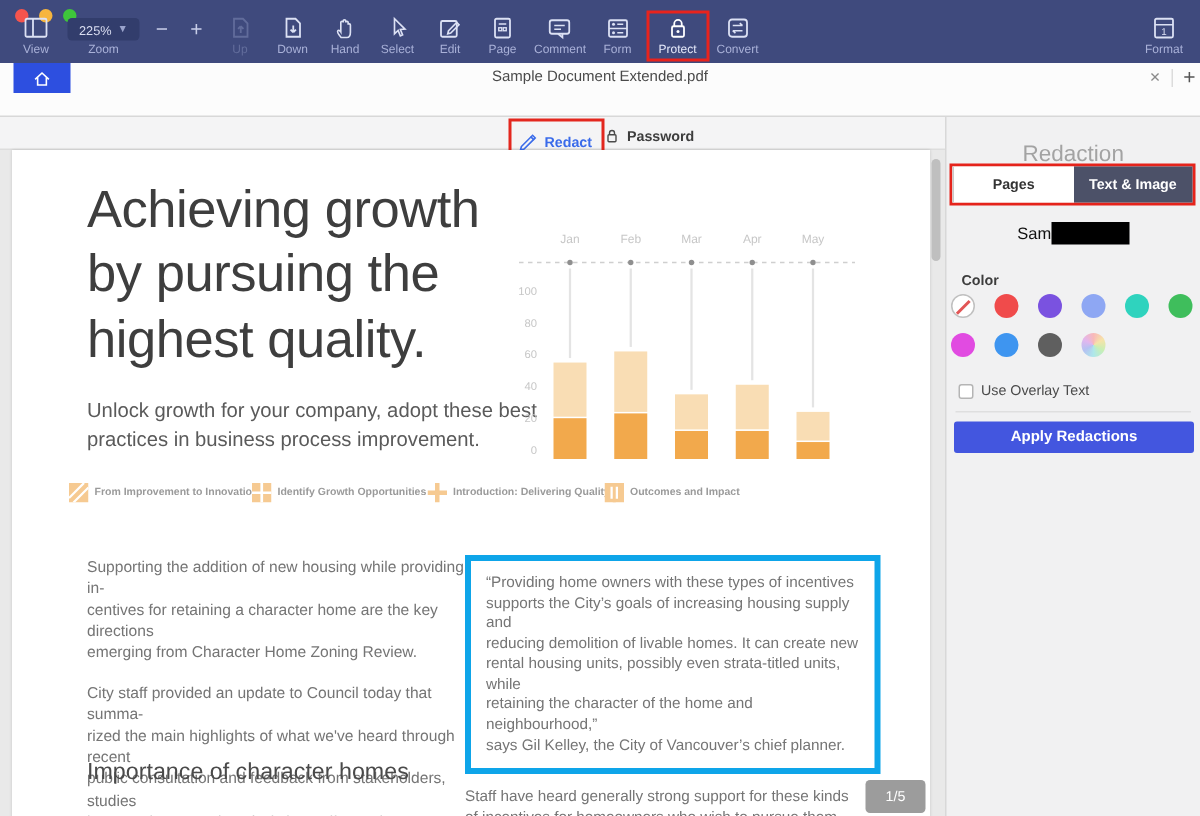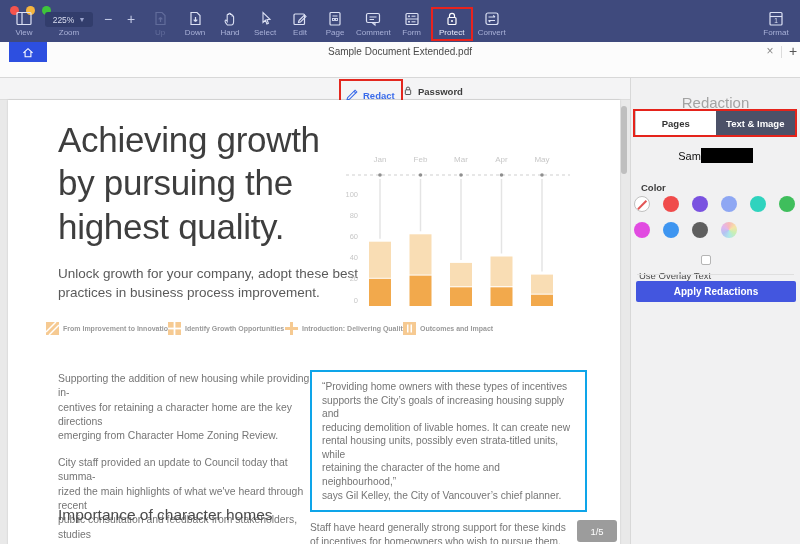--- a/index.html
+++ b/index.html
@@ -49,21 +49,21 @@
 
   .feature { position:absolute; top:222px; display:flex; align-items:center; gap:4px; }
   .feature .flabel { font-size:7px; font-weight:bold; color:#9A9A9A; white-space:nowrap; }
 
   .leftcol { position:absolute; left:50px; top:272px; width:262px; }
   .body-para { font-size:10.4px; color:#757575; line-height:1.38; white-space:pre-line; }
   .leftcol .body-para + .body-para { margin-top:12px; }
   .col-heading { position:absolute; left:50px; top:406px; font-size:15.5px; color:#4A4A4A; }
 
   .rightcol { position:absolute; left:302px; top:270px; width:277px; }
-  .quote-box { border:2px solid #0ea5e9; padding:8px 10px; font-size:10.2px; color:#757575; line-height:1.33; white-space:pre-line; }
+  .quote-box { border:4px solid #0ea5e9; padding:8px 10px; font-size:10.2px; color:#757575; line-height:1.33; white-space:pre-line; }
   .rightcol .body-para { margin-top:9px; font-size:10.2px; line-height:1.33; }
 
   .page-badge { position:absolute; left:569px; top:420px; width:40px; height:22px; background:#9C9C9C; border-radius:3px; color:#FFFFFF; font-size:9.5px; display:flex; align-items:center; justify-content:center; }
 
   .vscroll { position:absolute; left:621px; top:28px; width:6px; height:68px; border-radius:3px; background:#BFBFBF; }
   .hscroll-track { position:absolute; left:0; bottom:0; width:630px; height:12px; background:#F1F1F1; border-top:1px solid #E2E2E2; }
   .hscroll { position:absolute; left:4px; top:2px; width:610px; height:7px; border-radius:4px; background:#C7C7C7; }
 
   
   .panel { position:relative; width:170px; height:482px; background:#F1F1F2; border-left:1px solid #D8D8D8; }
@@ -75,21 +75,21 @@
   .sample-row { position:absolute; top:70px; left:0; right:0; display:flex; align-items:center; justify-content:center; }
   .sample-text { font-size:11px; color:#111111; }
   .redacted-block { width:52px; height:15px; background:#000000; }
   .color-label { position:absolute; top:104px; left:10px; font-size:9.5px; font-weight:bold; color:#3C3C3C; }
   .swatch-row { position:absolute; left:3px; display:flex; gap:13px; }
   .swatch-row.r1 { top:118px; } .swatch-row.r2 { top:144px; }
   .swatch { width:16px; height:16px; border-radius:50%; }
   .swatch-none { position:relative; background:#FFFFFF; border:1px solid #C0C0C0; }
   .swatch-none::after { content:""; position:absolute; left:1px; top:6.5px; width:12px; height:1.5px; background:#E25555; transform:rotate(-45deg); }
   .swatch-rainbow { background:conic-gradient(#F8B9B9,#F6E3A9,#C8EFB5,#AEE7EA,#B5C2F2,#E2B6EE,#F8B9B9); }
-  .overlay-row { position:absolute; top:177px; left:8px; display:flex; align-items:flex-end; gap:5px;flex-direction:column; }
+  .overlay-row { position:absolute; top:177px; left:8px; display:flex; align-items:center; gap:5px; }
   .checkbox { width:10px; height:10px; background:#FFFFFF; border:1px solid #B5B5B5; border-radius:2px; }
   .overlay-label { font-size:9.5px; color:#4A4A4A; }
   .panel-divider { position:absolute; top:196px; left:6px; right:6px; height:1px; background:#DFDFDF; }
   .apply-btn { position:absolute; top:203px; left:5px; width:160px; height:21px; background:#4356DF; border-radius:2px; color:#FFFFFF; font-size:10px; font-weight:bold; display:flex; align-items:center; justify-content:center; }
 </style>
 </head>
 <body>
 
 <div class="header">
   <div class="traffic">

